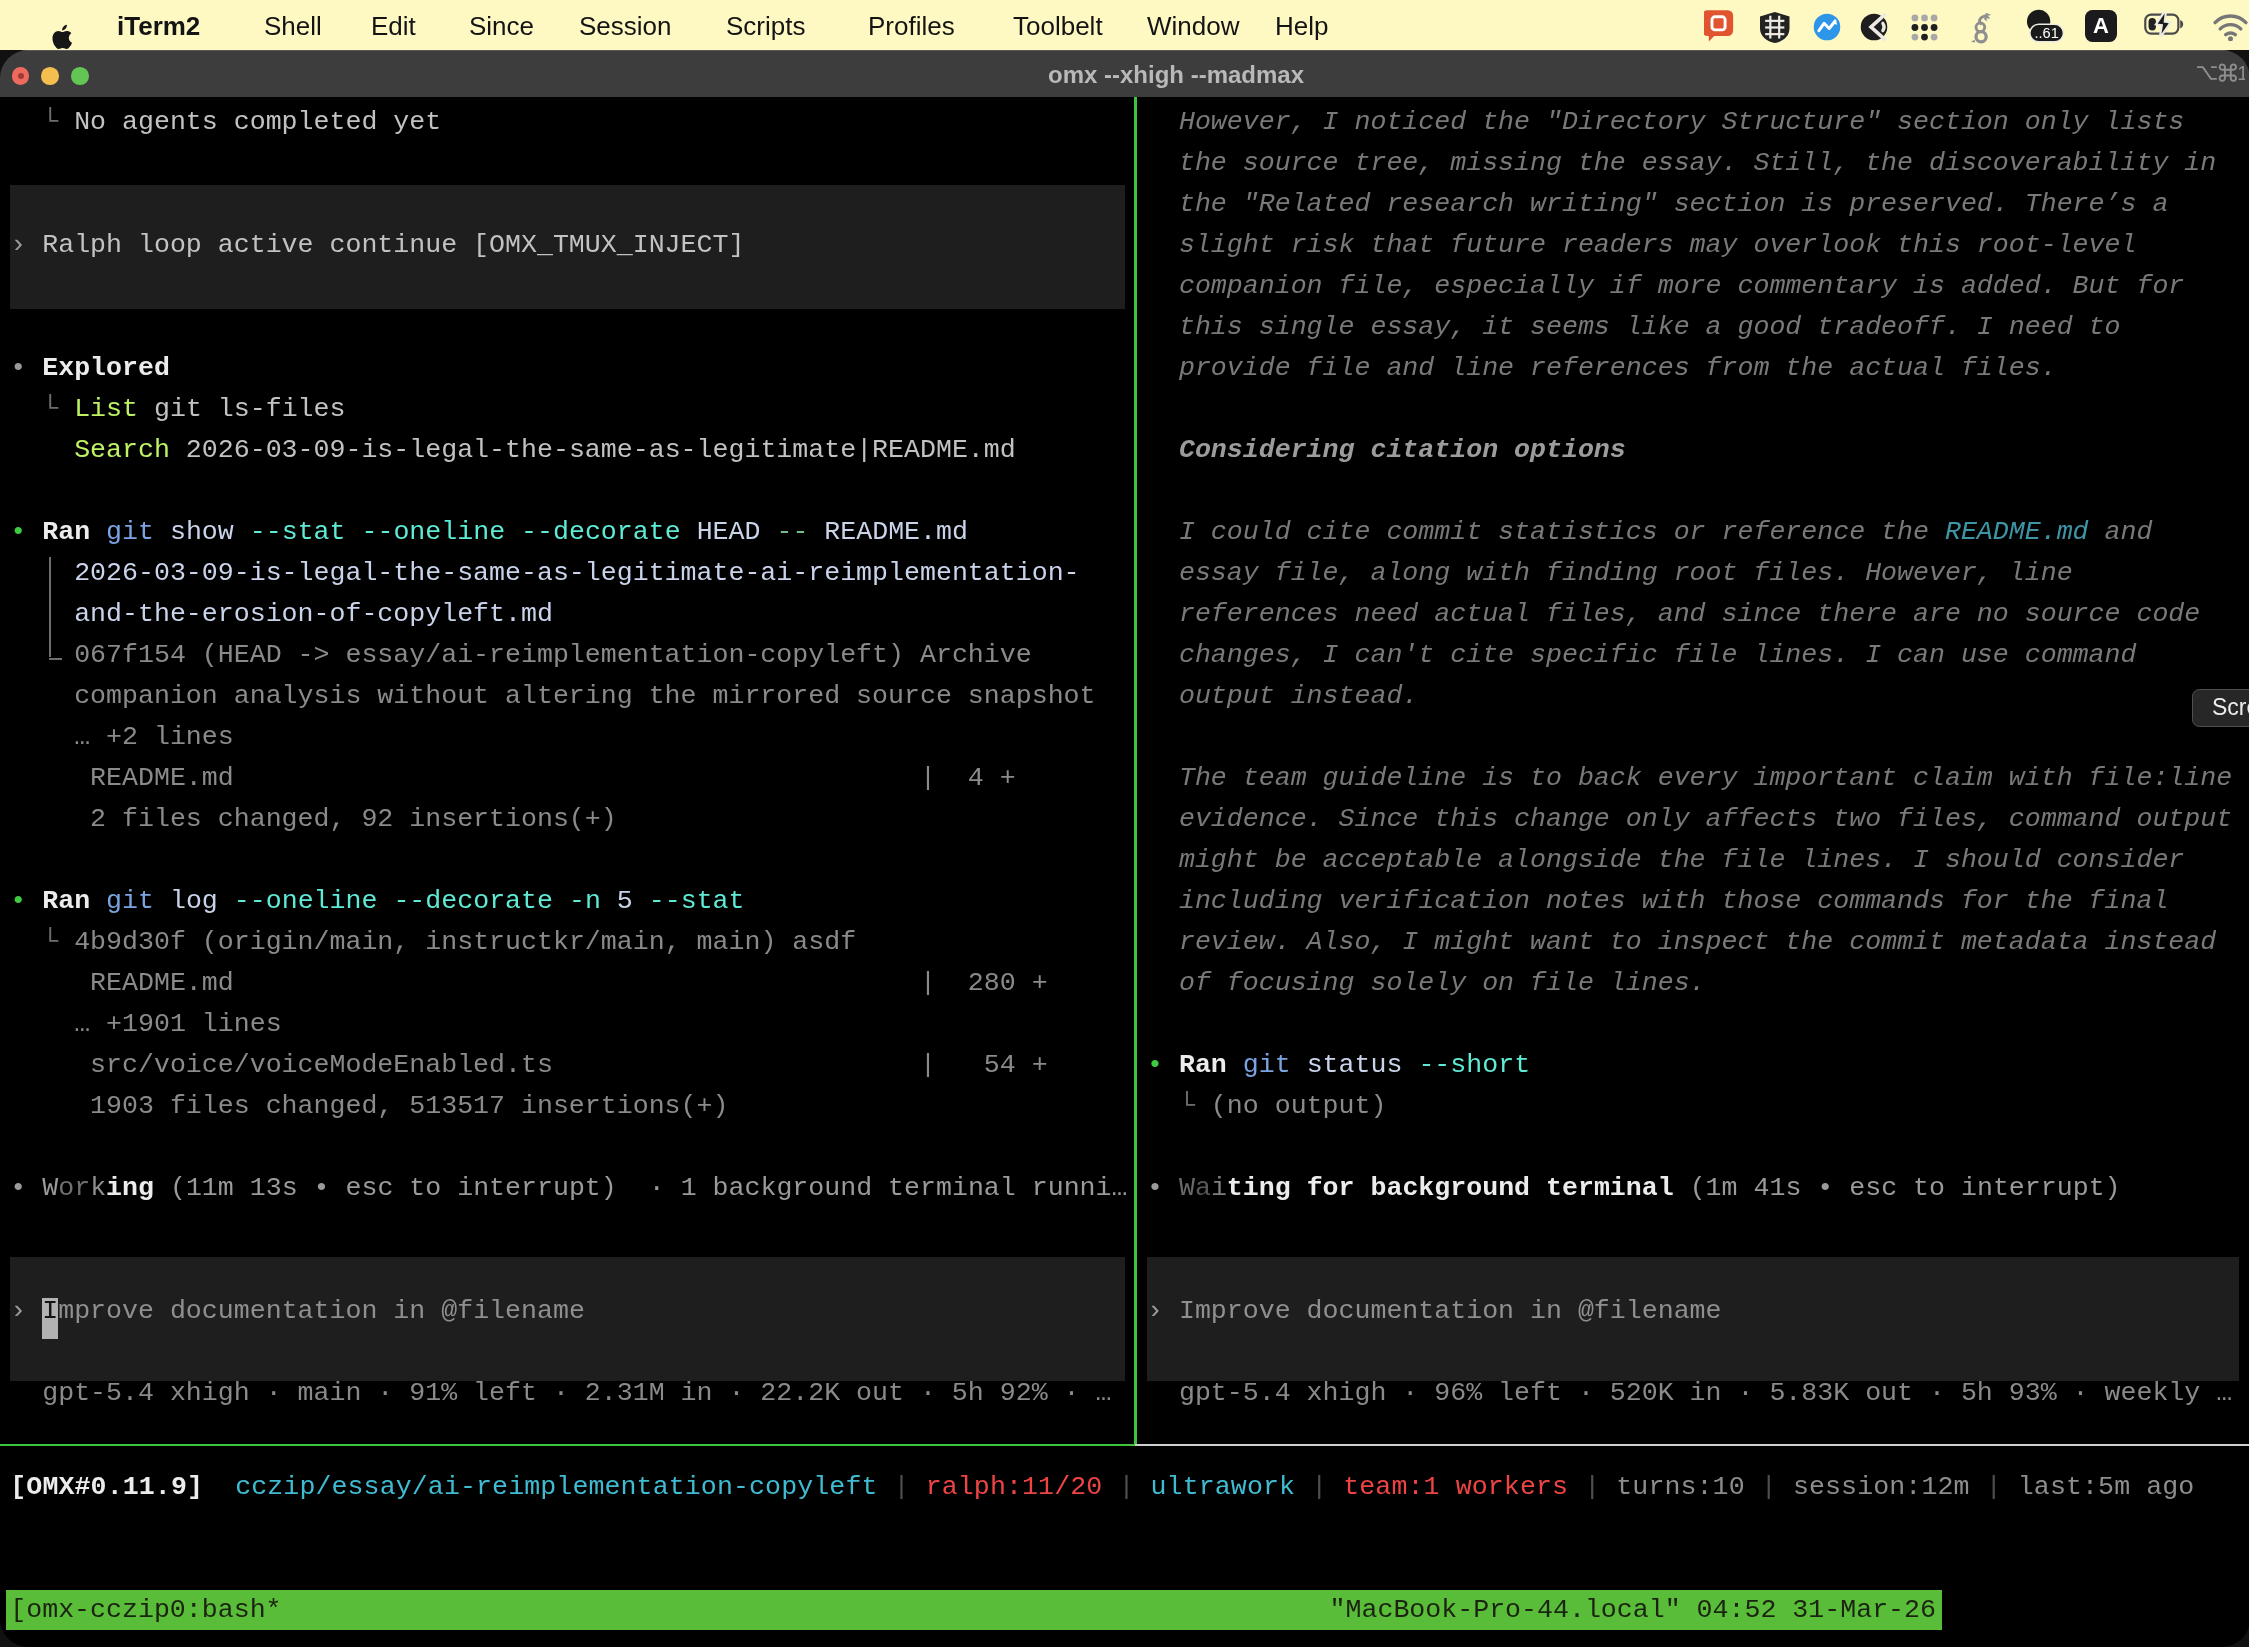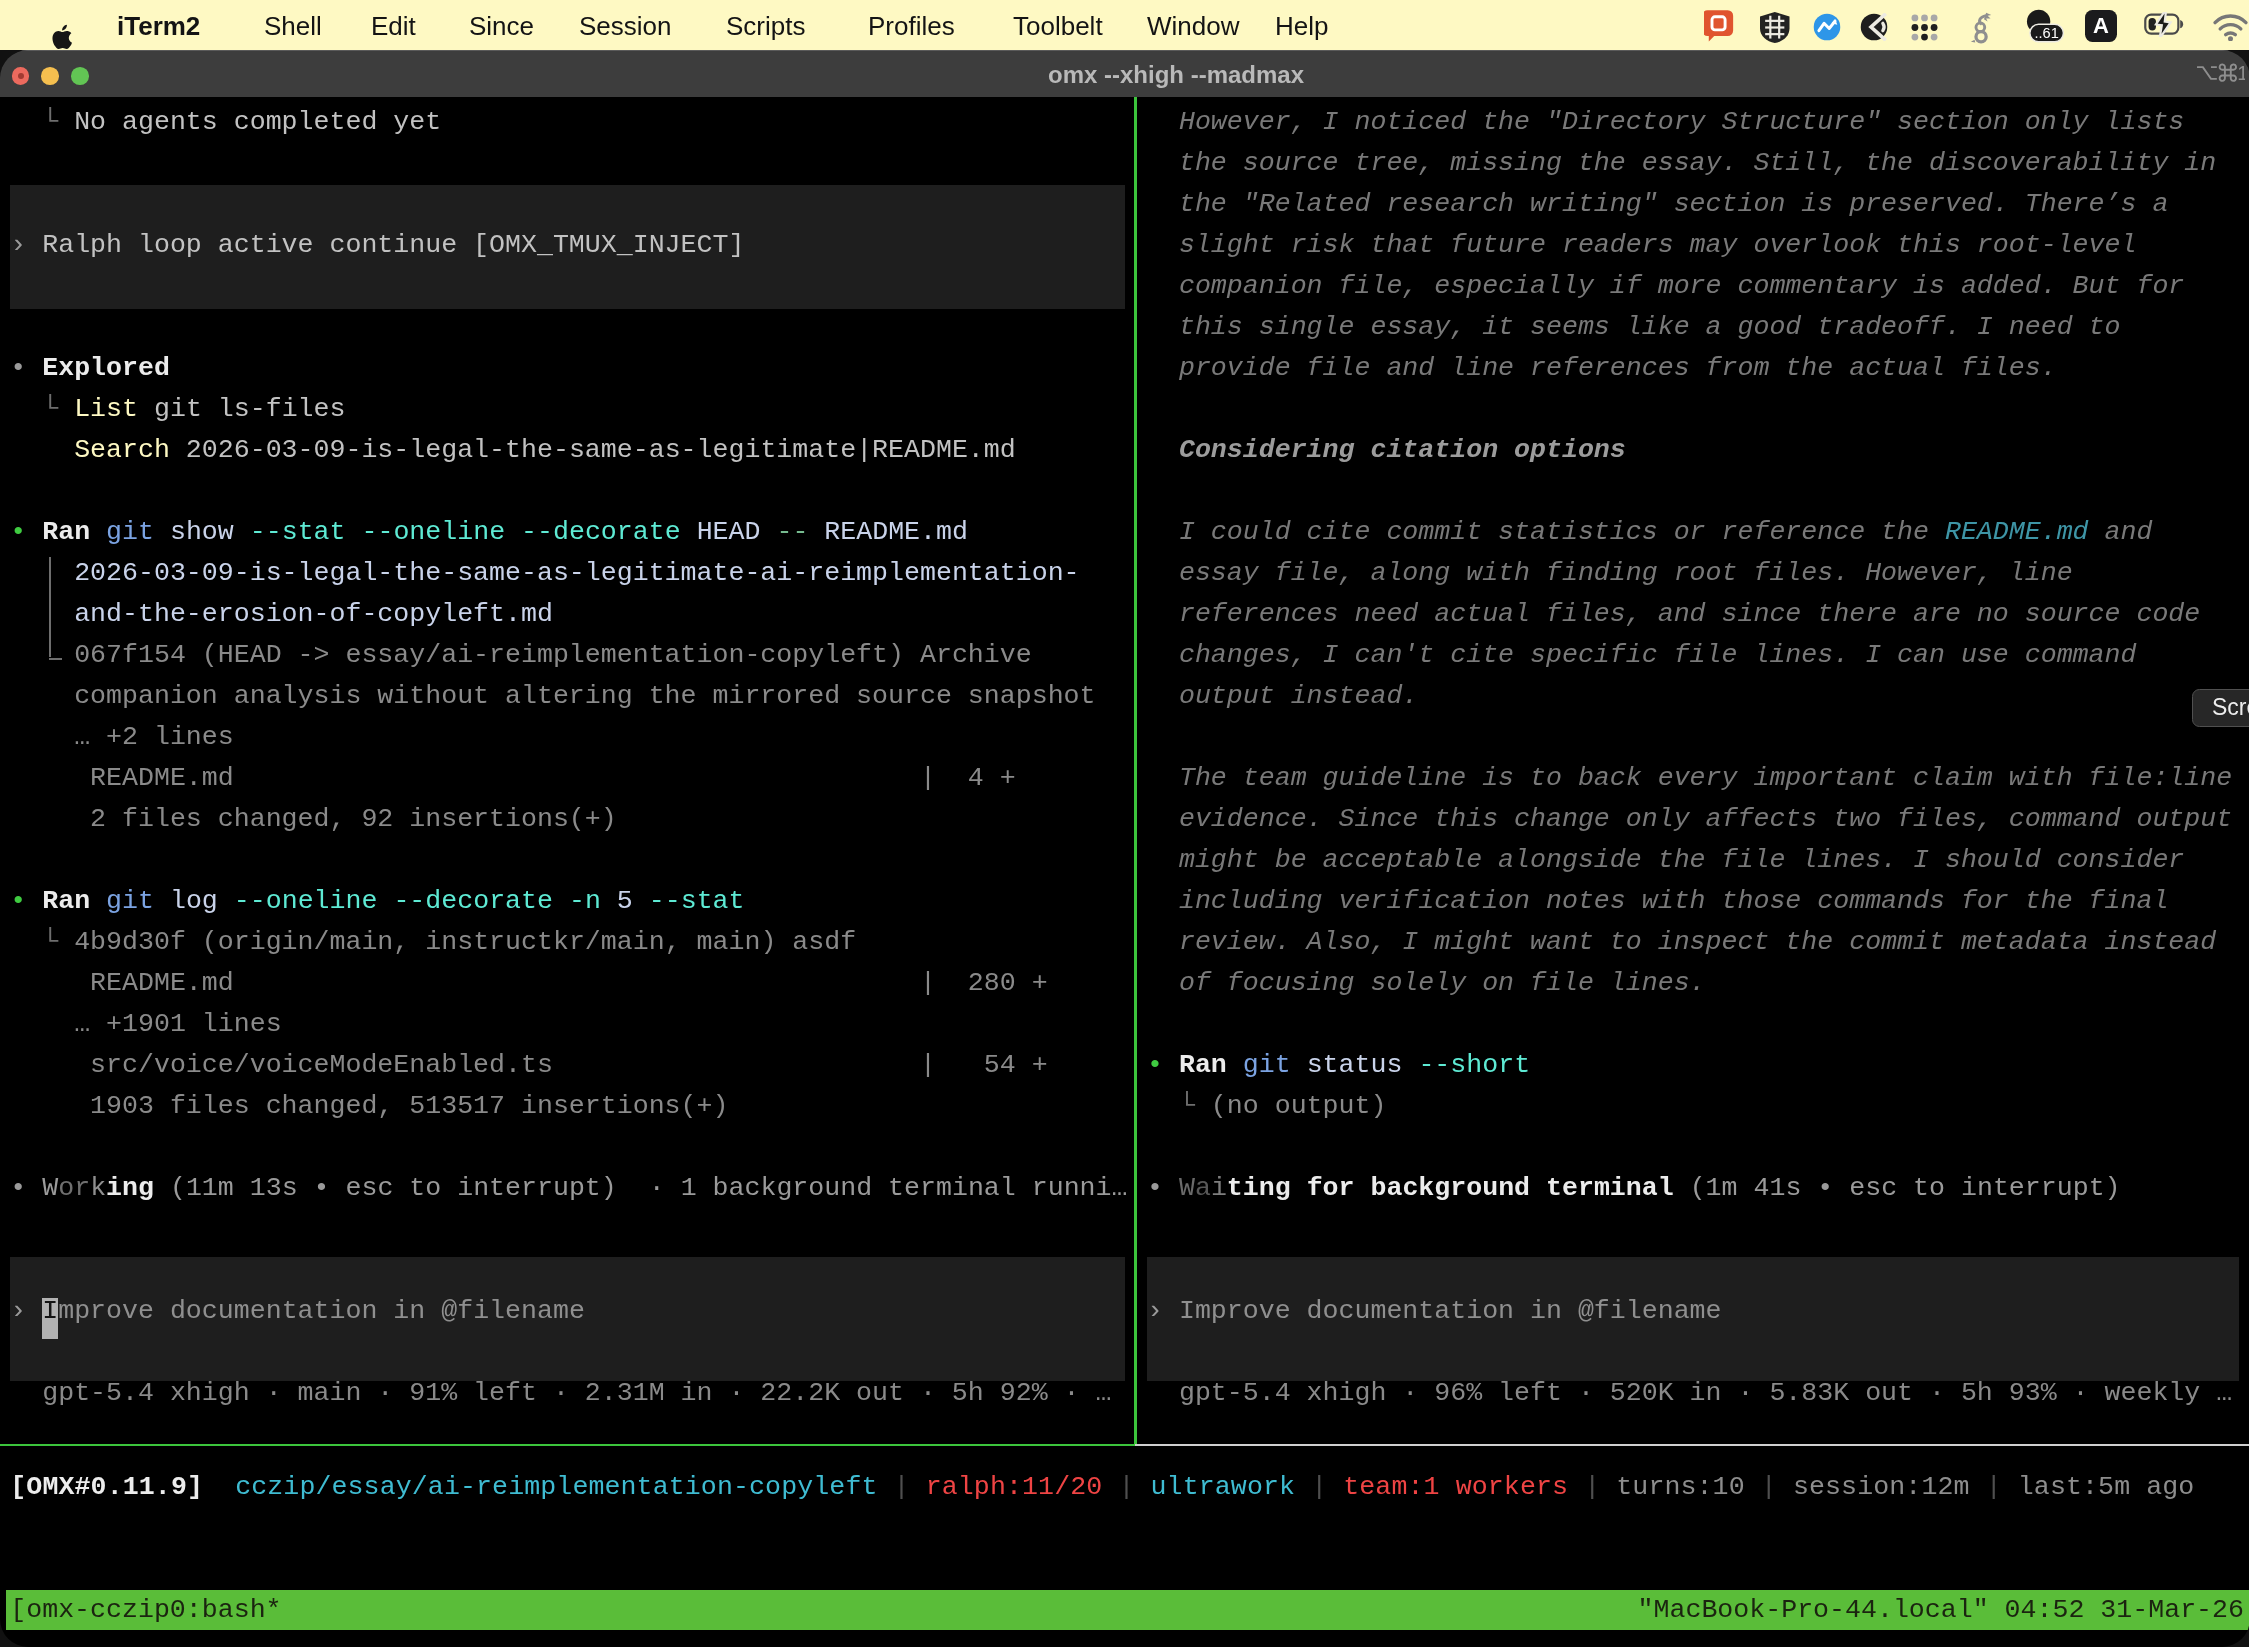--- a/index.html
+++ b/index.html
@@ -7,35 +7,35 @@
 #win{position:absolute;left:0;top:50px;width:2250px;height:1597px;background:#000;border-radius:28px;overflow:hidden}
 #titlebar{position:absolute;left:0;top:0;width:2250px;height:47px;background:#3D3D3D;border-top:0.7px solid #5a5a5a;box-sizing:border-box}
 .tl{position:absolute;top:16px;width:17.7px;height:17.7px;border-radius:50%}
 #wtitle{position:absolute;top:0;left:1043px;width:266px;height:47px;line-height:47px;text-align:center;font-family:"Liberation Sans",sans-serif;font-size:24px;font-weight:bold;color:#B9B9B9}
 pre{margin:0;position:absolute;font-family:"Liberation Mono",monospace;font-size:26.6px;line-height:41px;color:#C2C2C2;white-space:pre}
 .b{font-weight:bold;color:#ECECEC}
 .dm{color:#8A8A8A}
 .d2{color:#6E6E6E}
 .gn{color:#3FCB41}
 .gy{color:#9A9A9A}
-.cy{color:#fef9c3}
+.cy{color:#bef264}
 .bl{color:#7BA3E2}
 .pk{color:#5eead4}
 .lv{color:#C9D3EA}
 .tg{color:#76BB8F}
 .it{font-style:italic;color:#797979}
 .ib{font-style:italic;font-weight:bold;color:#9C9C9C}
 .il{font-style:italic;color:#3E95A6}
 .pr{color:#8F8F8F}
 .box{position:absolute;background:#1E1E1E}
 .s1{color:#9B9B9B}.s2{color:#6F6F6F}.s3{color:#8F8F8F}
 .w1{color:#6A6A6A}.w2{color:#585858}.w3{color:#7E7E7E}
 #omx{left:10.3px;top:1467px;letter-spacing:0.1px}
 .cyb{color:#3FBCD2}.gn2{color:#ef4444}.g8{color:#8D8D8D}.sp{color:#4F4F4F}
-#bar{position:absolute;left:5.9px;top:1540px;width:2244px;height:40px;background:#5ABD39}
+#bar{position:absolute;left:5.9px;top:1540px;width:1936px;height:40px;background:#5ABD39}
 #bar pre{position:absolute;top:0;line-height:40px;color:#1B2410}
 #chip{position:absolute;left:2192px;top:639px;width:81px;height:38px;background:#272727;border:1.5px solid #505050;border-radius:7.4px;box-sizing:border-box;font-family:"Liberation Sans",sans-serif;font-size:23px;color:#EDEDED;line-height:35px;padding-left:19px}
 </style></head>
 <body>
 <div id="menubar">
     <svg class="mi" style="left:50px;top:11.8px" width="23" height="27" viewBox="0 0 17 20">
 <path fill="#161616" d="M13.9 10.6c0-2.2 1.8-3.3 1.9-3.4-1-1.5-2.6-1.7-3.2-1.7-1.4-.1-2.7.8-3.4.8-.7 0-1.8-.8-2.9-.8-1.5 0-2.9.9-3.7 2.2-1.6 2.7-.4 6.8 1.1 9 .7 1.1 1.6 2.3 2.8 2.2 1.1 0 1.5-.7 2.9-.7 1.4 0 1.7.7 2.9.7 1.2 0 2-1.1 2.7-2.2.9-1.2 1.2-2.4 1.2-2.5-.1-.1-2.3-.9-2.3-3.6zM11.6 3.8c.6-.8 1-1.8.9-2.8-.9 0-2 .6-2.6 1.4-.6.7-1.1 1.8-.9 2.8 1 0 2-.6 2.6-1.4z"></path>
     </svg>
 <div class="mi mib" style="left:117px">iTerm2</div>
 <div class="mi" style="left:264px">Shell</div>

